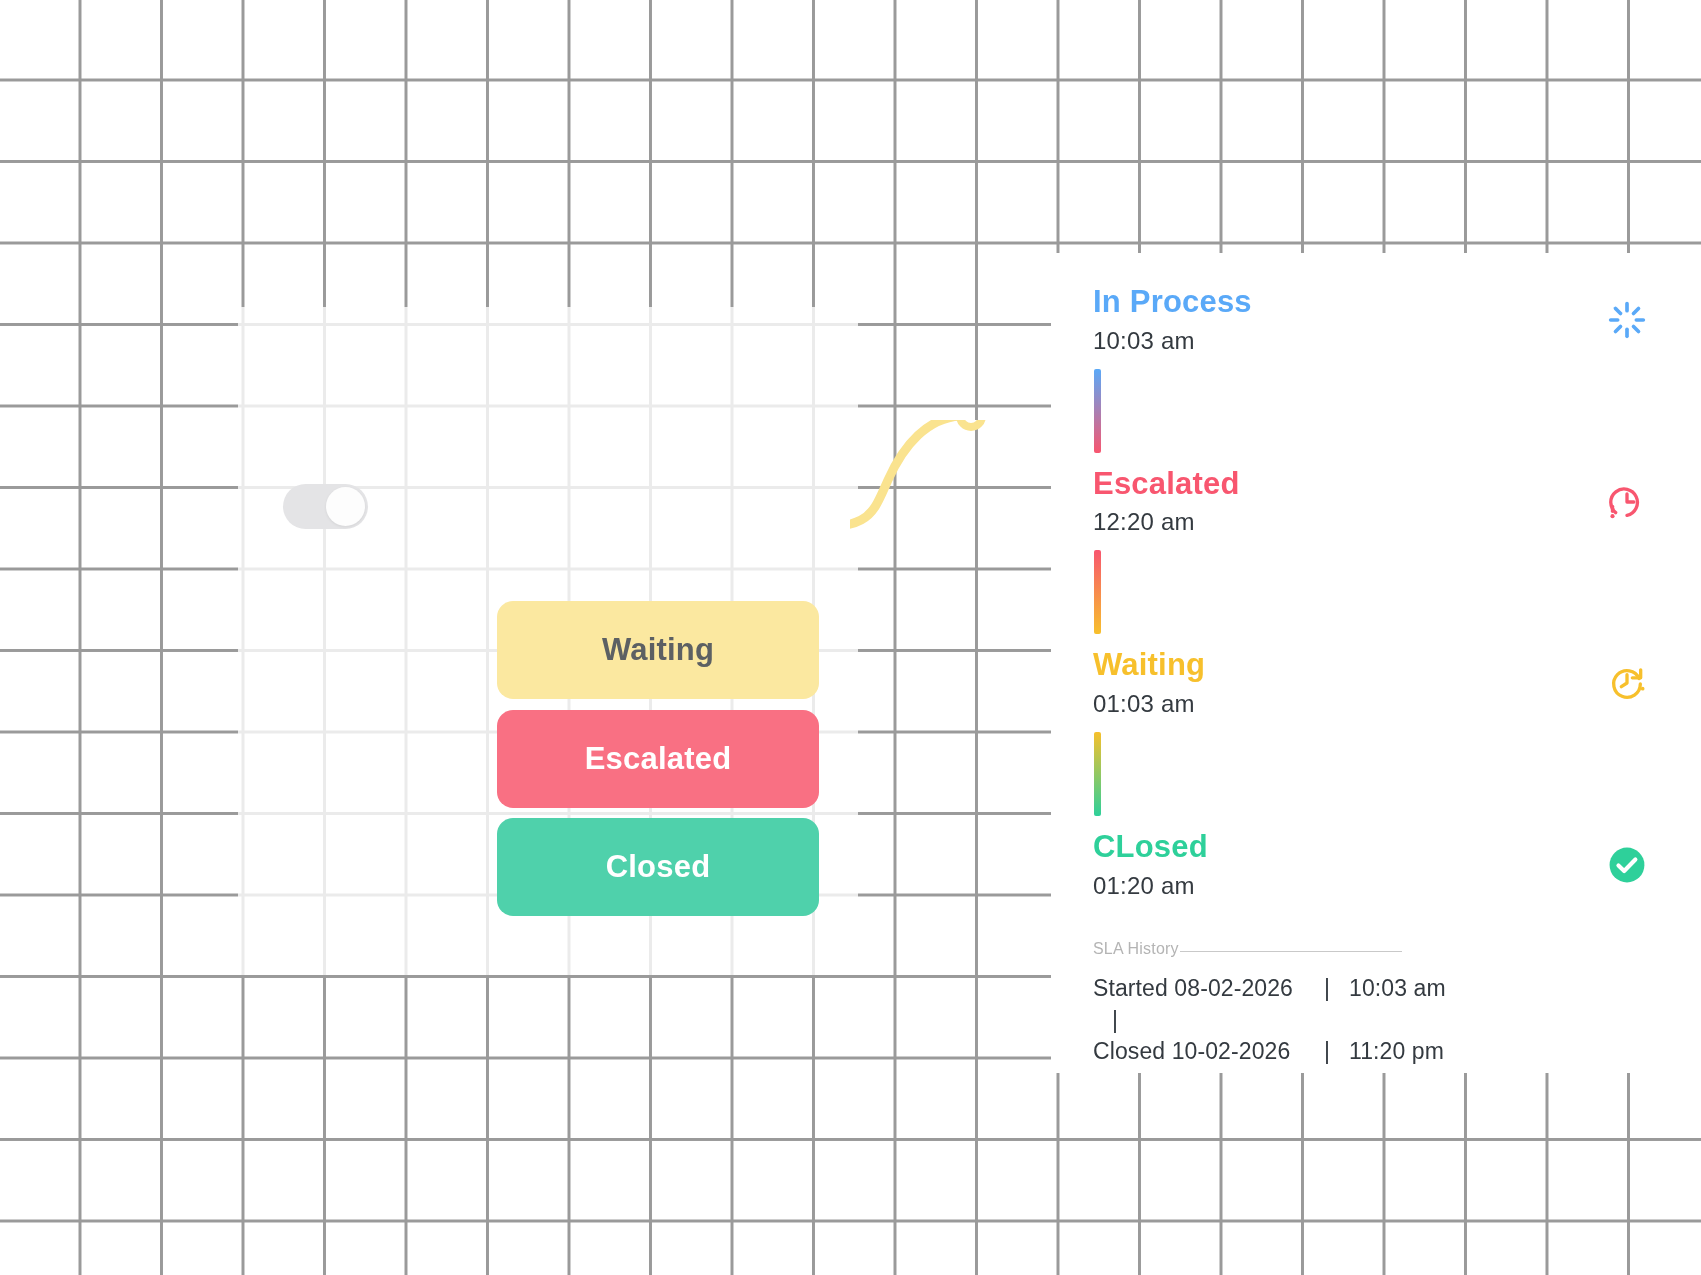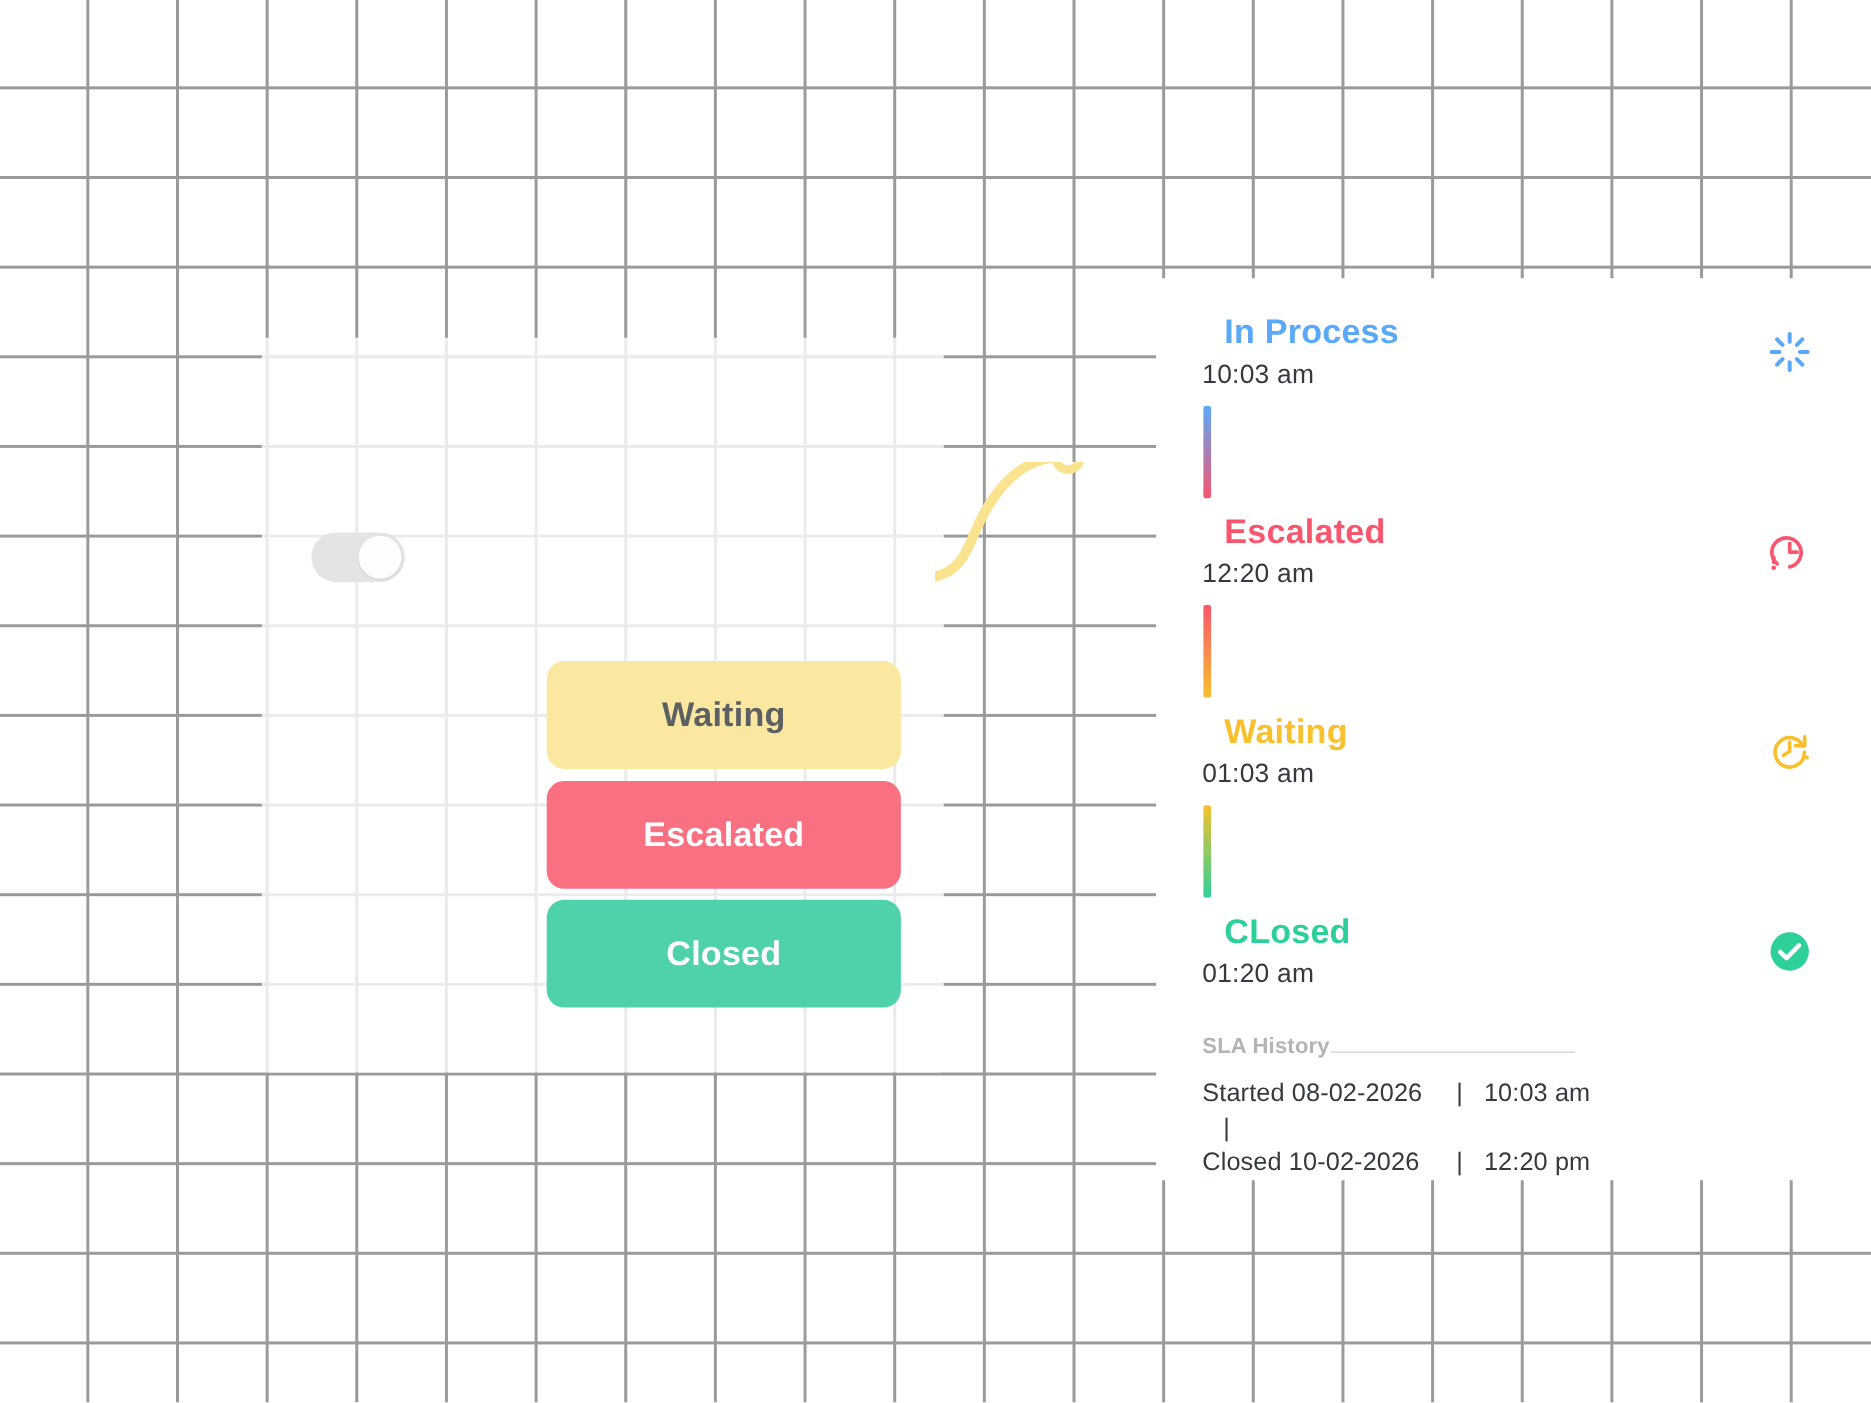--- a/index.html
+++ b/index.html
@@ -127,21 +127,20 @@
   .tl-row {
     display: flex;
     align-items: center;
     justify-content: space-between;
   }
   .tl-title {
     font-size: 31px;
     font-weight: bold;
     line-height: 1.12;
     letter-spacing: 0.2px;
-    margin-left: 20px;
   }
   .tl-time {
     font-size: 24px;
     color: #343a40;
     margin-top: 7px;
     letter-spacing: 0.2px;
   }
   .tl-bar {
     width: 7px;
     height: 84px;
@@ -163,23 +162,22 @@
   .sla {
     position: absolute;
     left: 1093px;
     top: 940px;
     width: 560px;
   }
   .sla-head {
     display: flex;
     align-items: flex-end;
     color: #b4b4b4;
-    font-size: 20px;
+    font-size: 16px;
     letter-spacing: 0.2px;
-    font-weight: bold;
   }
   .sla-rule {
     flex: 1;
     height: 1px;
     background: #c9c9c9;
     margin-bottom: 6px;
     margin-left: 1px;
     max-width: 222px;
   }
   .sla-list { margin-top: 15px; }
@@ -310,18 +308,18 @@
         <span class="sla-label">Started 08-02-2026</span>
         <span class="sla-sep">|</span>
         <span class="sla-time">10:03 am</span>
       </div>
       <div class="sla-line">
         <span class="sla-sep">|</span>
       </div>
       <div class="sla-line">
         <span class="sla-label">Closed 10-02-2026</span>
         <span class="sla-sep">|</span>
-        <span class="sla-time">12:20 pm</span>
+        <span class="sla-time">11:20 pm</span>
       </div>
     </div>
   </div>
 
 </div>
 
 </body></html>

